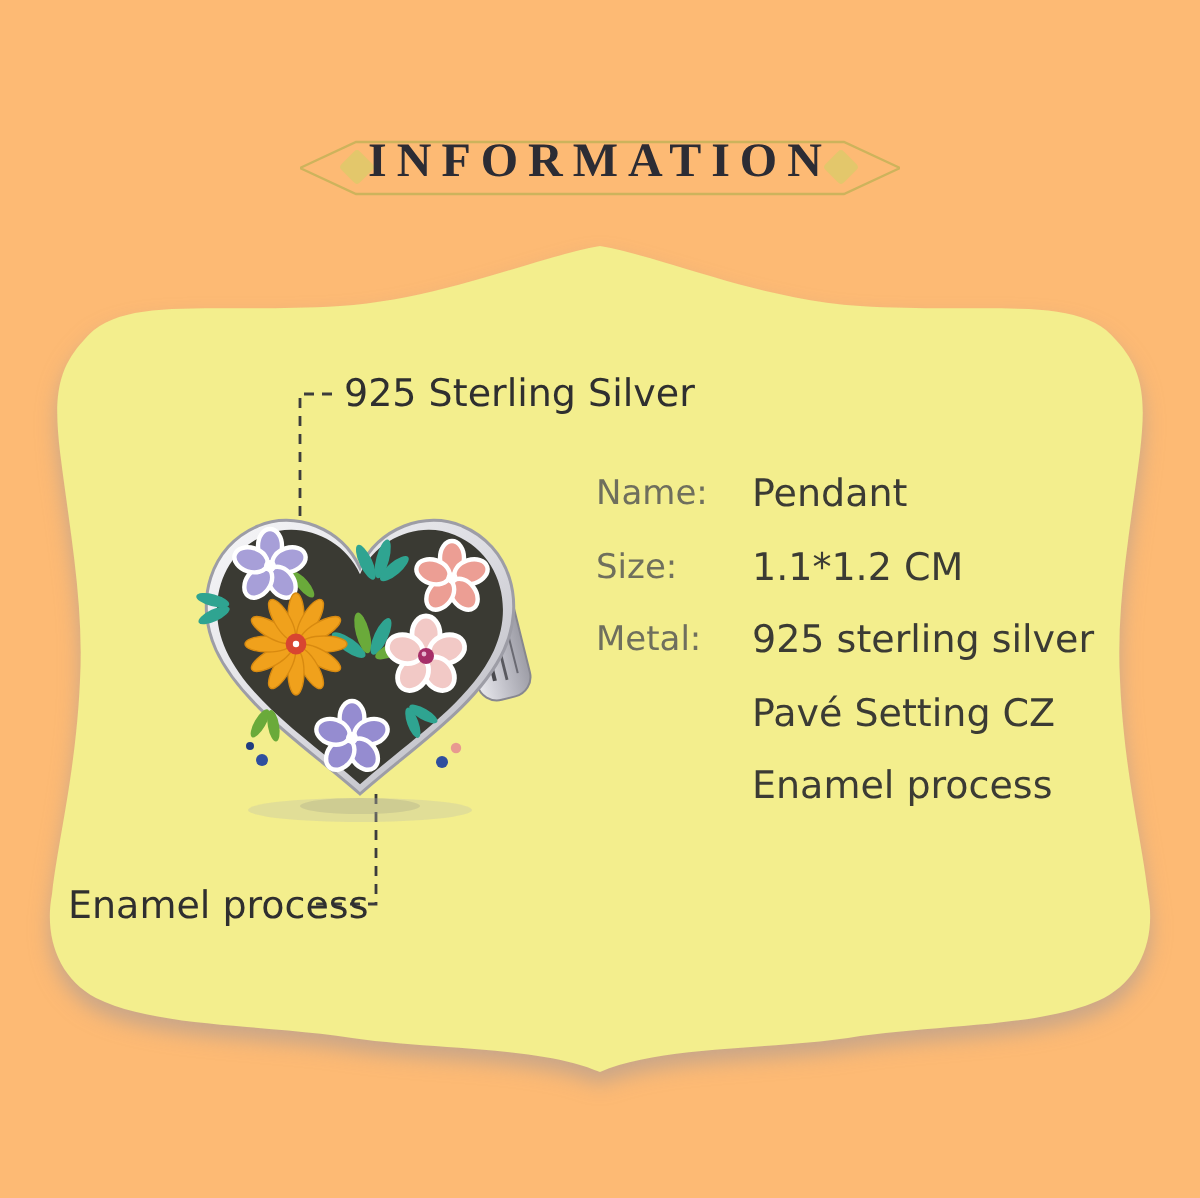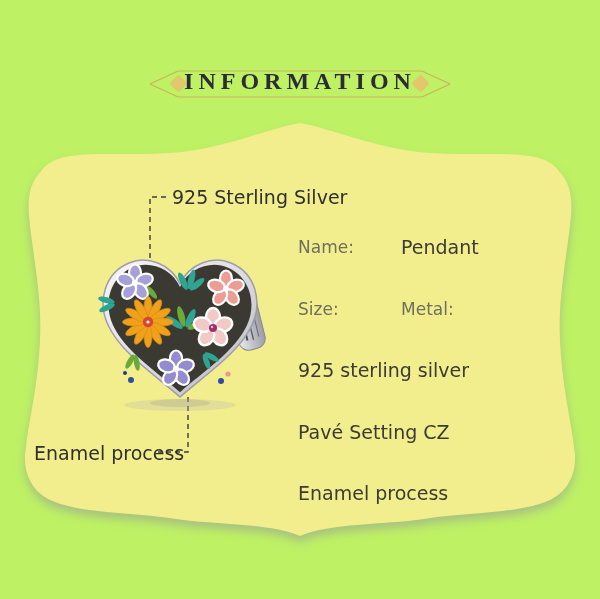--- a/index.html
+++ b/index.html
@@ -1,17 +1,17 @@
 <!DOCTYPE html>
 <html><head>
 <meta charset="utf-8">
 <style>
   html,body{margin:0;padding:0;background:#ffffff;}
   .page{
-    position:relative;width:600px;height:599px;background:#bef264;overflow:hidden;
+    position:relative;width:600px;height:599px;background:#fdba74;overflow:hidden;
     font-family:"DejaVu Sans","Liberation Sans",sans-serif;
   }
   .header-frame{position:absolute;left:150px;top:67px;width:300px;height:34px;z-index:3;}
   .page-title{
     position:absolute;left:0;top:68px;width:600px;text-align:center;z-index:4;
     font-family:"Liberation Serif","DejaVu Serif",serif;font-weight:bold;
     font-size:24px;letter-spacing:5px;color:#2c2c34;
   }
   .diamond{
     position:absolute;width:13px;height:13px;z-index:4;border-radius:2px;
@@ -26,21 +26,21 @@
   .callout-svg{position:absolute;left:0;top:0;z-index:2;}
   .callout-label{position:absolute;z-index:3;font-size:19px;color:#2f2f2f;}
   .callout-label.top{left:172px;top:186px;}
   .callout-label.bottom{left:34px;top:442px;}
   
   .charm-svg{position:absolute;left:90px;top:248px;z-index:2;}
   
   .spec-table{
     position:absolute;left:298px;top:229px;z-index:3;
     display:grid;grid-template-columns:78px auto;grid-auto-rows:36.5px;
-    align-items:center;column-gap:0;gap:25px;
+    align-items:center;column-gap:0;
   }
   .spec-label{font-size:17px;color:#6f6f5d;}
   .spec-value{font-size:19px;color:#3b3b34;white-space:nowrap;}
 </style>
 </head>
 <body>
 
 <div class="page">
 
   <svg class="panel-svg" width="600" height="599" viewBox="0 0 600 599">
@@ -208,20 +208,21 @@
     </g>
   </svg>
 
   <div class="callout-label top">925 Sterling Silver</div>
   <div class="callout-label bottom">Enamel process</div>
 
   <div class="spec-table">
     <span class="spec-label">Name:</span>
     <span class="spec-value">Pendant</span>
     <span class="spec-label">Size:</span>
+    <span class="spec-value">1.1*1.2 CM</span>
     <span class="spec-label">Metal:</span>
     <span class="spec-value">925 sterling silver</span>
     <span class="spec-label"></span>
     <span class="spec-value">Pavé Setting CZ</span>
     <span class="spec-label"></span>
     <span class="spec-value">Enamel process</span>
   </div>
 
 </div>
 

